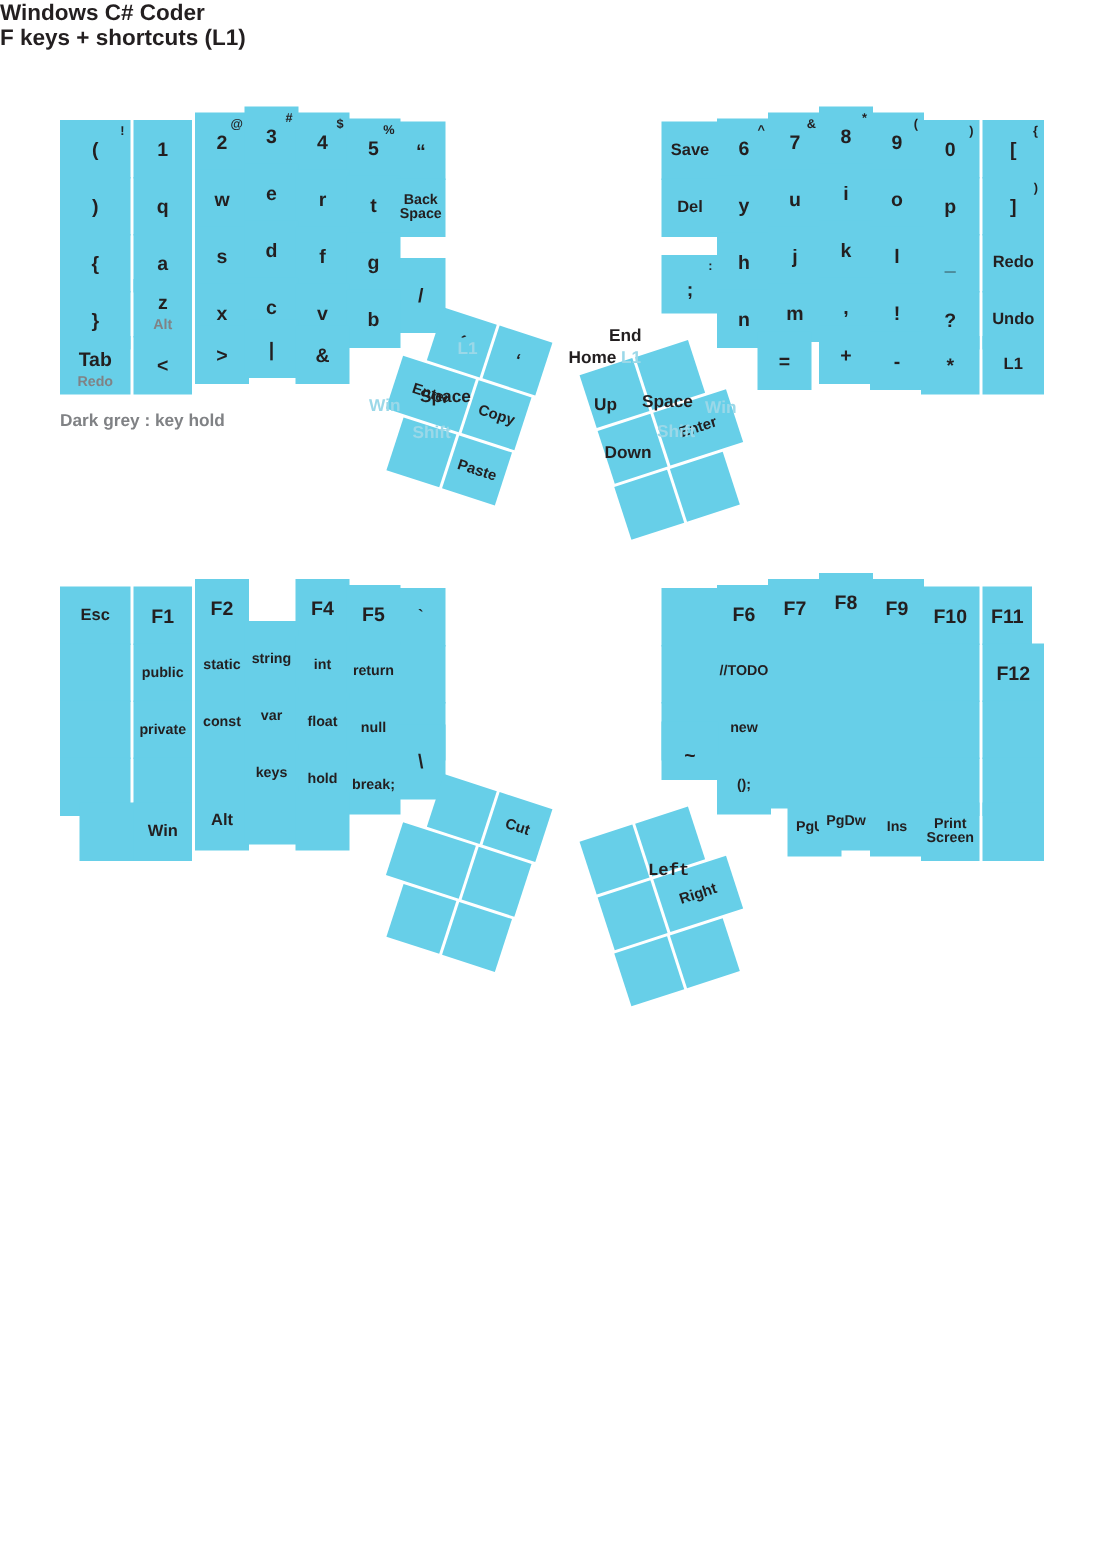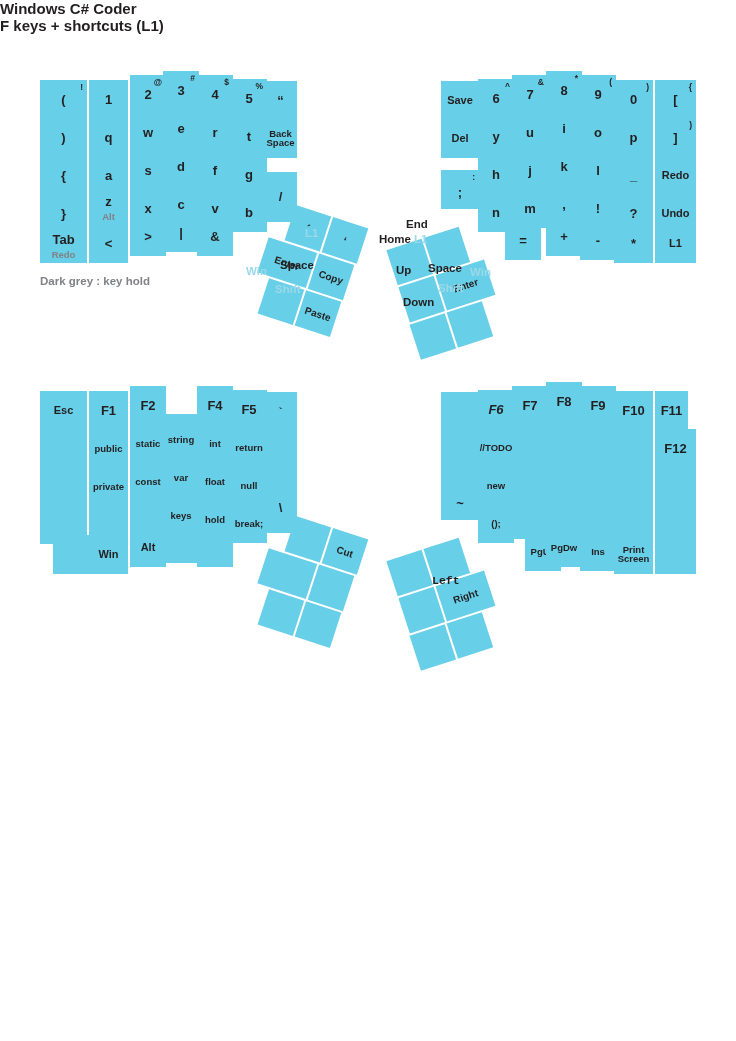--- a/index.html
+++ b/index.html
@@ -422,21 +422,21 @@
   <div class="thumb" style="left:39px;top:0px;width:37px;height:37px;">
     <div class="c sm">Cut</div>
   </div>
   <div class="thumb" style="left:-16px;top:39px;width:51px;height:37px;"></div>
   <div class="thumb" style="left:37px;top:39px;width:37px;height:37px;"></div>
   <div class="thumb" style="left:-3px;top:78px;width:37px;height:37px;"></div>
   <div class="thumb" style="left:36px;top:78px;width:37px;height:37px;"></div>
 </div>
 
 <div class="key" style="left:441px;top:392px;width:38px;height:39px;"></div>
-<div class="key" style="left:478px;top:390px;width:36px;height:39px;font-style:italic;">
+<div class="key" style="left:478px;top:390px;width:36px;height:39px;">
   <div class="c main">F6</div>
 </div>
 <div class="key" style="left:512px;top:386px;width:36px;height:39px;">
   <div class="c main">F7</div>
 </div>
 <div class="key" style="left:546px;top:382px;width:36px;height:39px;">
   <div class="c main">F8</div>
 </div>
 <div class="key" style="left:580px;top:386px;width:36px;height:39px;">
   <div class="c main">F9</div>

